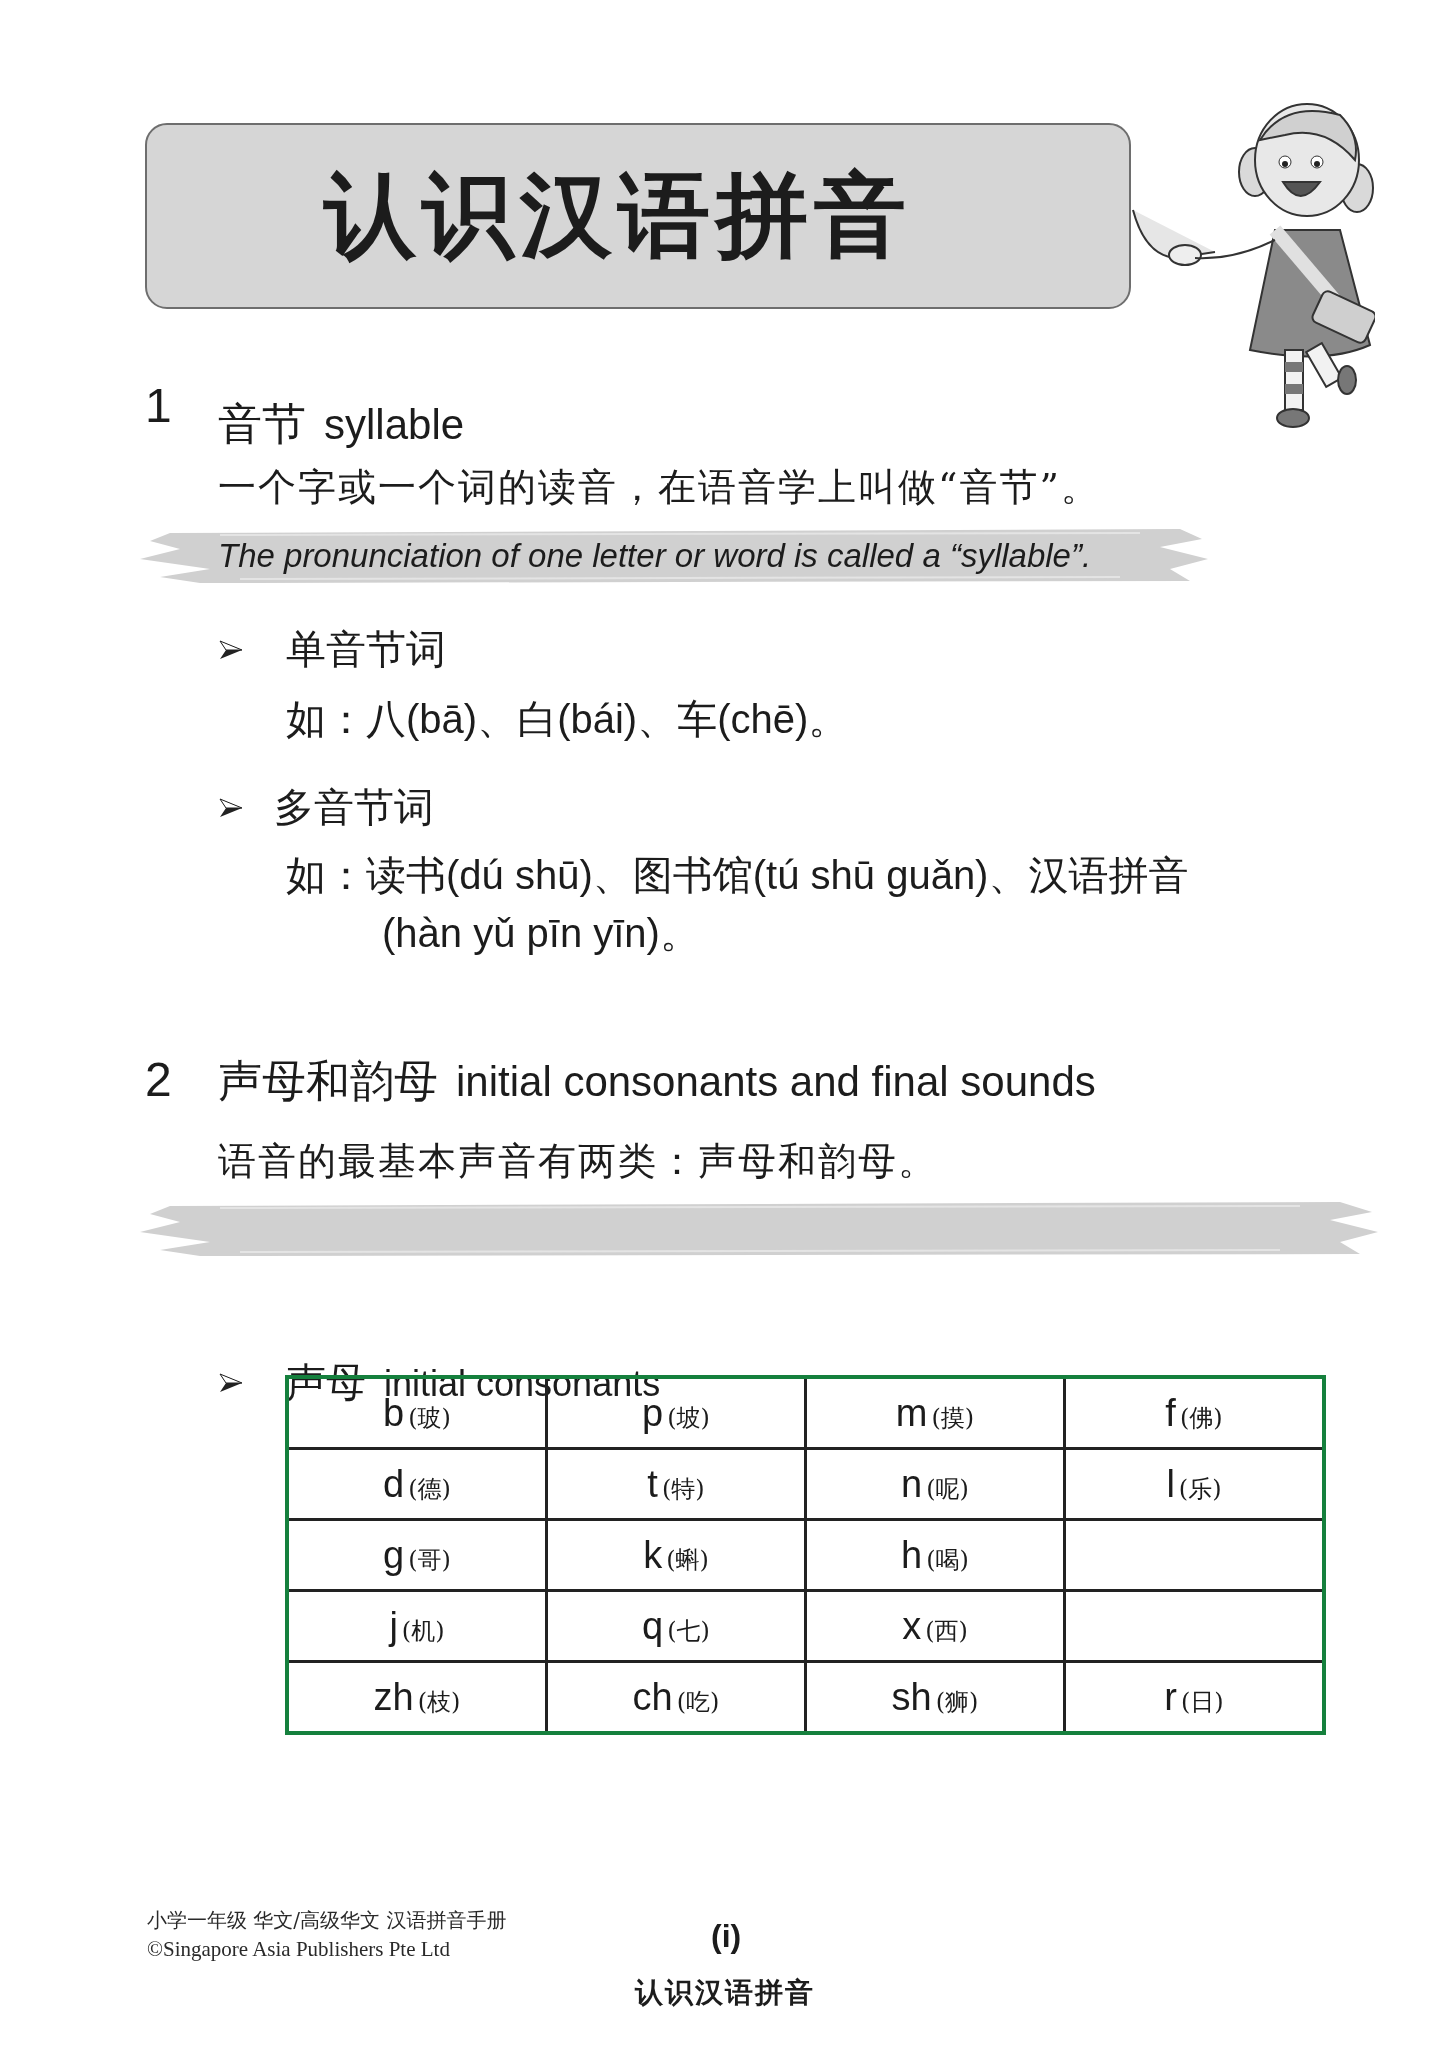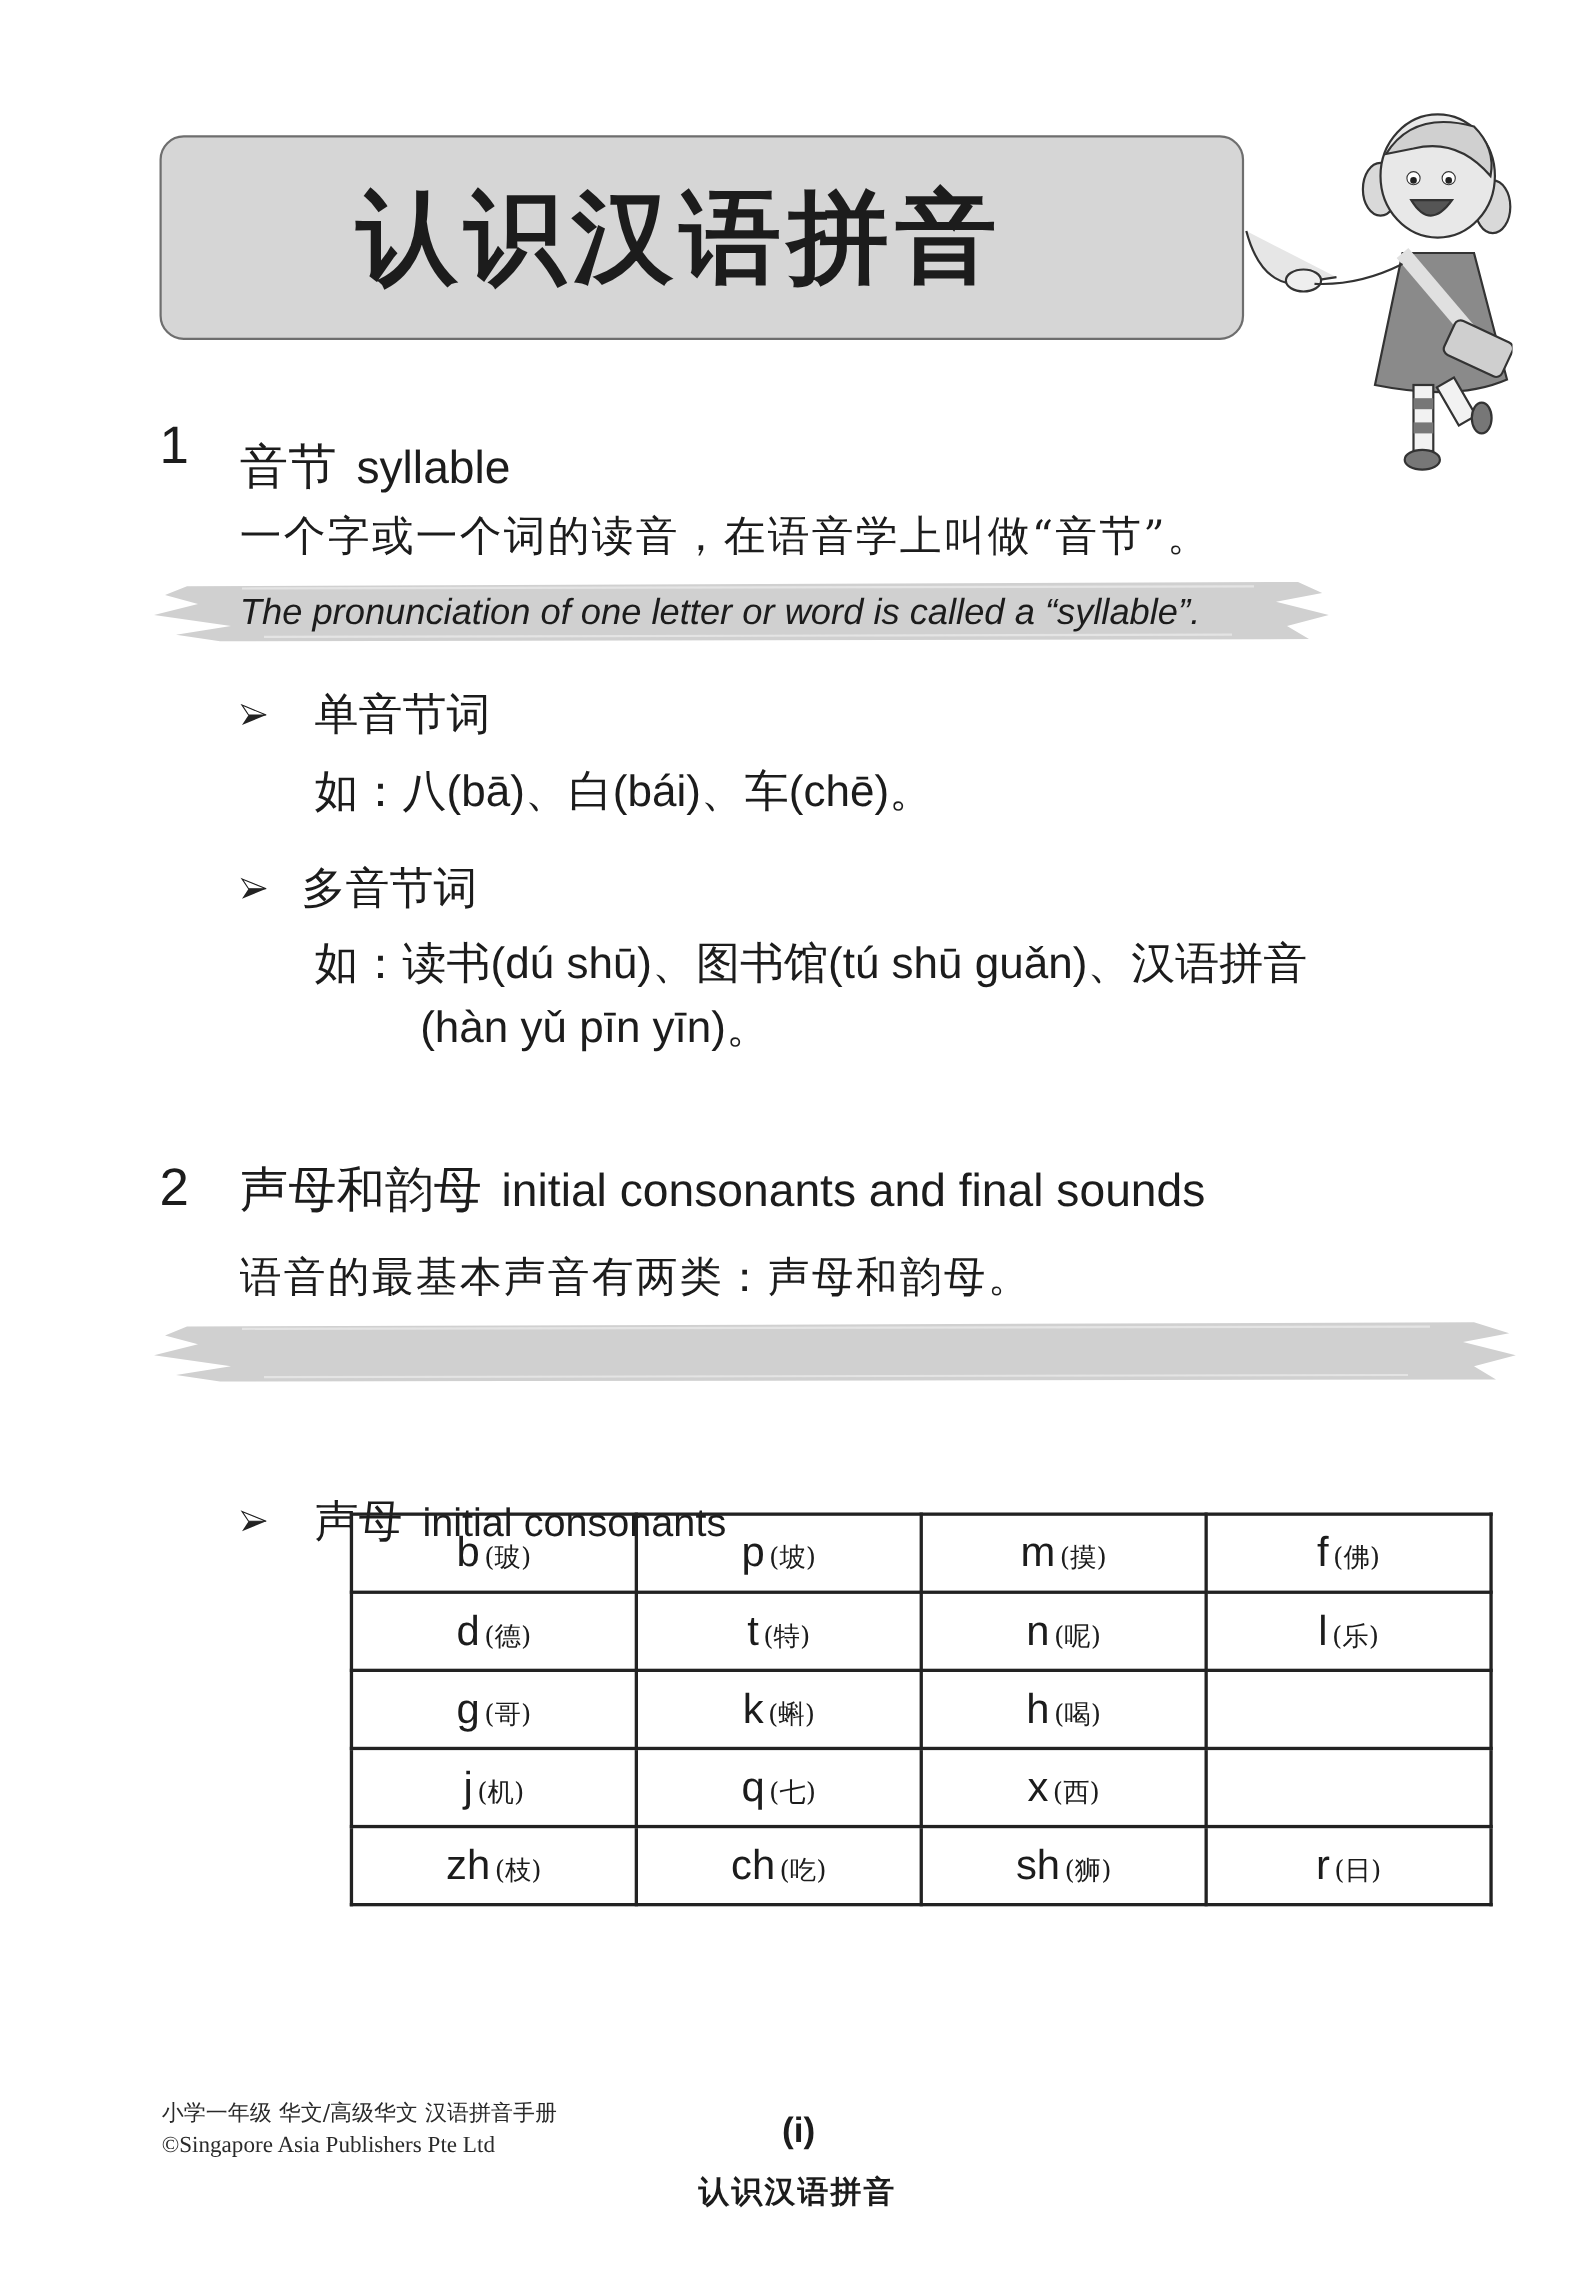--- a/index.html
+++ b/index.html
@@ -31,21 +31,21 @@
   
   .bullet { display:flex; align-items:center; }
   .arrow { width:26px; height:22px; margin-right:42px; }
   .bullet-label { font-size:40px; color:#1c1c1c; }
   .bullet-label .en { font-family:"Liberation Sans", sans-serif; font-size:36px; margin-left:18px; }
   .example { font-size:40px; color:#1c1c1c; white-space:nowrap; }
   .example .cn { font-family:"DejaVu Serif", serif; }
   .example .py { font-family:"Liberation Sans", sans-serif; }
 
   
-  .tbl { left:285px; top:1375px; border-collapse:collapse; border:1px solid #15803d;margin-left:33px; }
+  .tbl { left:285px; top:1375px; border-collapse:collapse; border:4px solid #15803d; }
   .tbl td { width:256px; height:68px; border:3px solid #222; text-align:center; vertical-align:middle; padding:0; }
   .tbl .letter { font-family:"Liberation Sans", sans-serif; font-size:38px; color:#1c1c1c; }
   .tbl .hanzi { font-family:"DejaVu Serif", serif; font-size:24px; color:#1c1c1c; margin-left:4px; }
 
   
   .foot-l { font-family:"DejaVu Serif", serif; font-size:20px; color:#2a2a2a; }
   .foot-copy { font-family:"Liberation Serif", serif; font-size:21px; color:#2a2a2a; }
   .page-no { font-family:"Liberation Sans", sans-serif; font-weight:bold; font-size:32px; color:#1c1c1c; }
   .foot-title { font-family:"DejaVu Serif", serif; font-weight:bold; font-size:28px; color:#1c1c1c; letter-spacing:2px; }
 </style>

